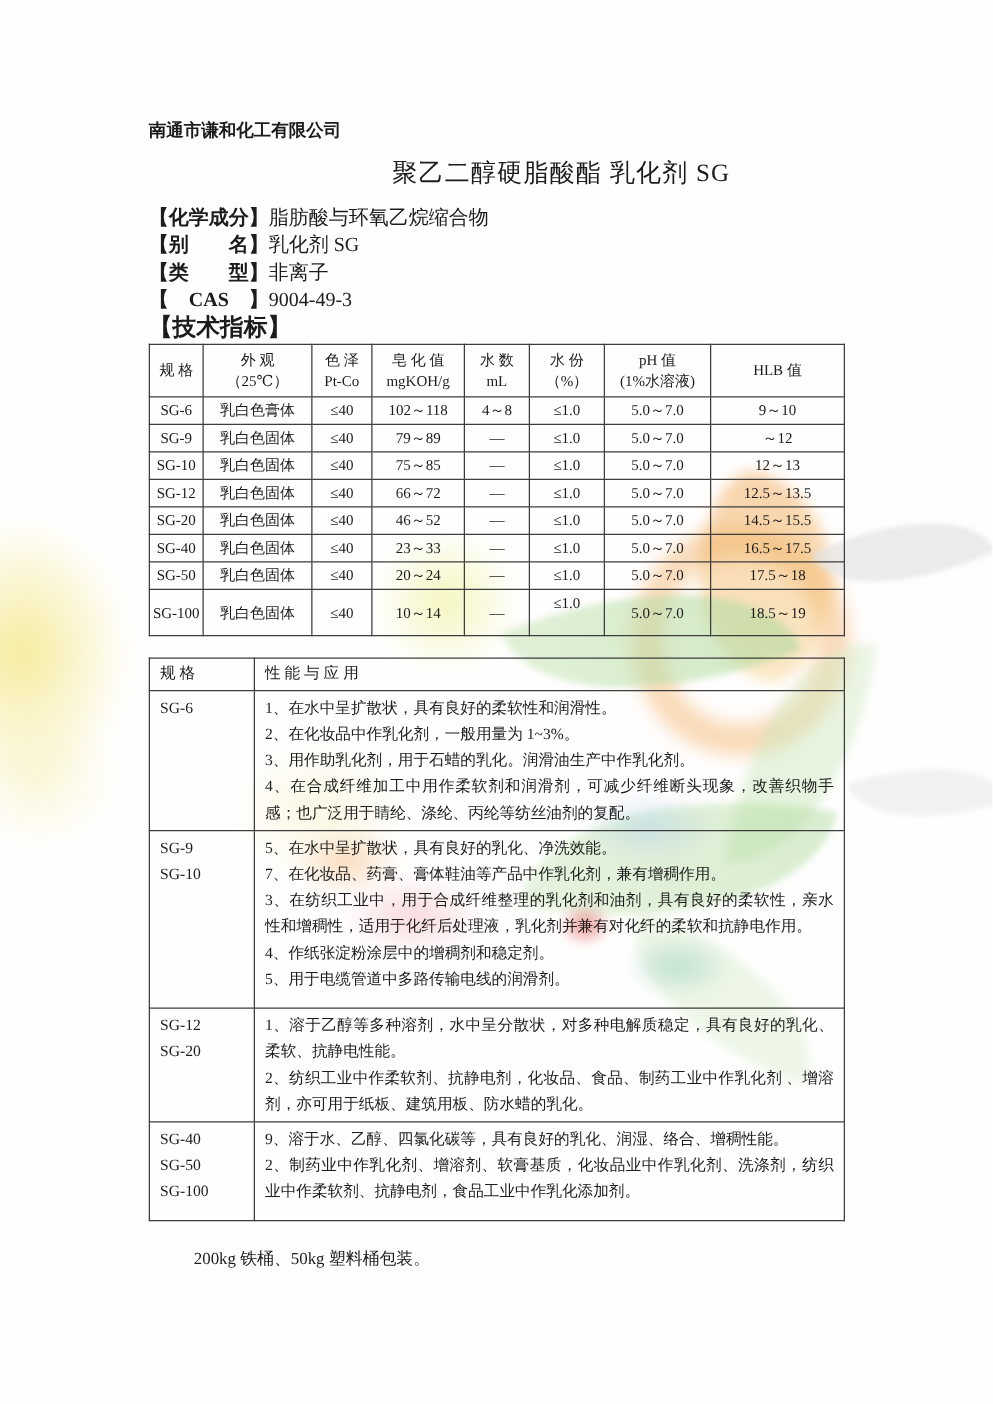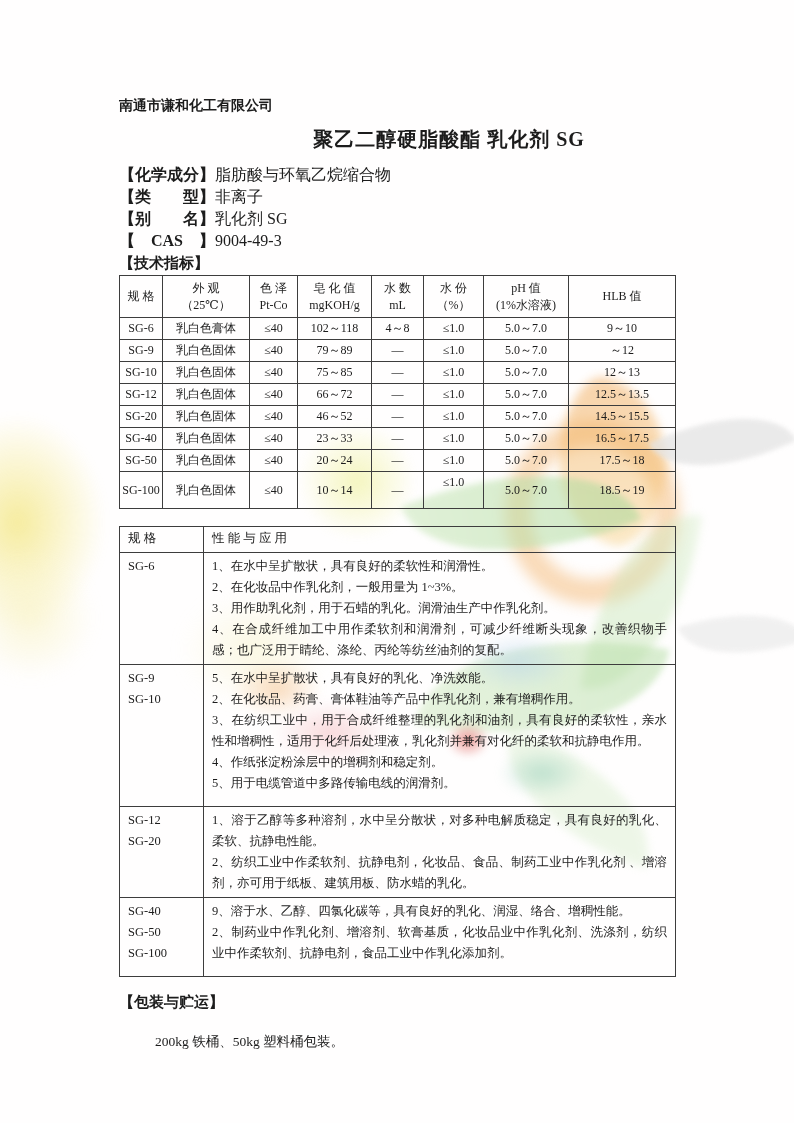--- a/index.html
+++ b/index.html
@@ -50,25 +50,25 @@
   .wm-pink{left:272px;top:700px;width:118px;height:66px;border-radius:50%;
     background:radial-gradient(closest-side,#f3b9bd,rgba(243,185,189,0));filter:blur(6px);opacity:.55;}
   .wm-red{left:446px;top:722px;width:44px;height:36px;border-radius:50%;
     background:radial-gradient(closest-side,#dc574f,rgba(220,87,79,0));filter:blur(3px);opacity:.6;}
   .wm-teal{left:498px;top:748px;width:88px;height:50px;border-radius:50%;
     background:radial-gradient(closest-side,#92cdb7,rgba(146,205,183,0));filter:blur(5px);opacity:.5;}
 
   
   .content{position:absolute;left:119px;top:96px;width:660px;z-index:1;}
   .company{font-size:14px;font-weight:bold;line-height:19px;}
-  .doc-title{font-size:20px;font-weight:bold;text-align:center;letter-spacing:1px;
+  .doc-title{font-size:20px;font-weight:normal;text-align:center;letter-spacing:1px;
     margin:10px 0 11px 0;line-height:28px;}
   .info-line{font-size:16px;line-height:22px;white-space:nowrap;}
   .info-label{font-weight:bold;}
-  .sec-head{font-size:15px;font-weight:bold;line-height:20px;}
+  .sec-head{font-size:19px;font-weight:bold;line-height:20px;}
   .sec-head.tech{margin-top:1px;}
   .sec-head.perf{margin-top:14px;}
   .sec-head.pack{margin-top:15px;}
 
   table{border-collapse:collapse;table-layout:fixed;width:556px;}
   th,td{border:1px solid #3d3d3d;font-weight:normal;}
 
   .t1{margin-top:2px;font-size:12px;}
   .t1 th,.t1 td{text-align:center;vertical-align:middle;padding:1px 2px;overflow:hidden;}
   .t1 tr.hdr{height:42px;}
@@ -118,24 +118,24 @@
   <div class="content">
 
     <div class="company">南通市谦和化工有限公司</div>
     <div class="doc-title">聚乙二醇硬脂酸酯 乳化剂 SG</div>
 
     <div>
       <div class="info-line">
         <span class="info-label">【化学成分】</span><span>脂肪酸与环氧乙烷缩合物</span>
       </div>
       <div class="info-line">
-        <span class="info-label">【类　　型】</span><span>非离子</span>
+        <span class="info-label">【别　　名】</span><span>乳化剂 SG</span>
       </div>
       <div class="info-line">
-        <span class="info-label">【别　　名】</span><span>乳化剂 SG</span>
+        <span class="info-label">【类　　型】</span><span>非离子</span>
       </div>
       <div class="info-line">
         <span class="info-label">【　CAS　】</span><span>9004-49-3</span>
       </div>
     </div>
 
     <div class="sec-head tech">【技术指标】</div>
 
     <table class="t1">
       <colgroup>
@@ -288,21 +288,21 @@
           <div class="item">4、在合成纤维加工中用作柔软剂和润滑剂，可减少纤维断头现象，改善织物手感；也广泛用于睛纶、涤纶、丙纶等纺丝油剂的复配。</div>
         </td>
       </tr>
       <tr class="p1">
         <td>
           <div class="spec-label">SG-9</div>
           <div class="spec-label">SG-10</div>
         </td>
         <td>
           <div class="item">5、在水中呈扩散状，具有良好的乳化、净洗效能。</div>
-          <div class="item">2、在化妆品、药膏、膏体鞋油等产品中作乳化剂，兼有增稠作用。</div>
+          <div class="item">7、在化妆品、药膏、膏体鞋油等产品中作乳化剂，兼有增稠作用。</div>
           <div class="item">3、在纺织工业中，用于合成纤维整理的乳化剂和油剂，具有良好的柔软性，亲水性和增稠性，适用于化纤后处理液，乳化剂并兼有对化纤的柔软和抗静电作用。</div>
           <div class="item">4、作纸张淀粉涂层中的增稠剂和稳定剂。</div>
           <div class="item">5、用于电缆管道中多路传输电线的润滑剂。</div>
         </td>
       </tr>
       <tr class="p2">
         <td>
           <div class="spec-label">SG-12</div>
           <div class="spec-label">SG-20</div>
         </td>
@@ -318,17 +318,16 @@
           <div class="spec-label">SG-100</div>
         </td>
         <td>
           <div class="item">9、溶于水、乙醇、四氯化碳等，具有良好的乳化、润湿、络合、增稠性能。</div>
           <div class="item">2、制药业中作乳化剂、增溶剂、软膏基质，化妆品业中作乳化剂、洗涤剂，纺织业中作柔软剂、抗静电剂，食品工业中作乳化添加剂。</div>
         </td>
       </tr>
     </tbody>
       </table>
 
-    <div class="sec-head pack">【包装与贮运】</div>
     <div class="pack-text">200kg 铁桶、50kg 塑料桶包装。</div>
 
   </div>
 </div>
 
 </body></html>

